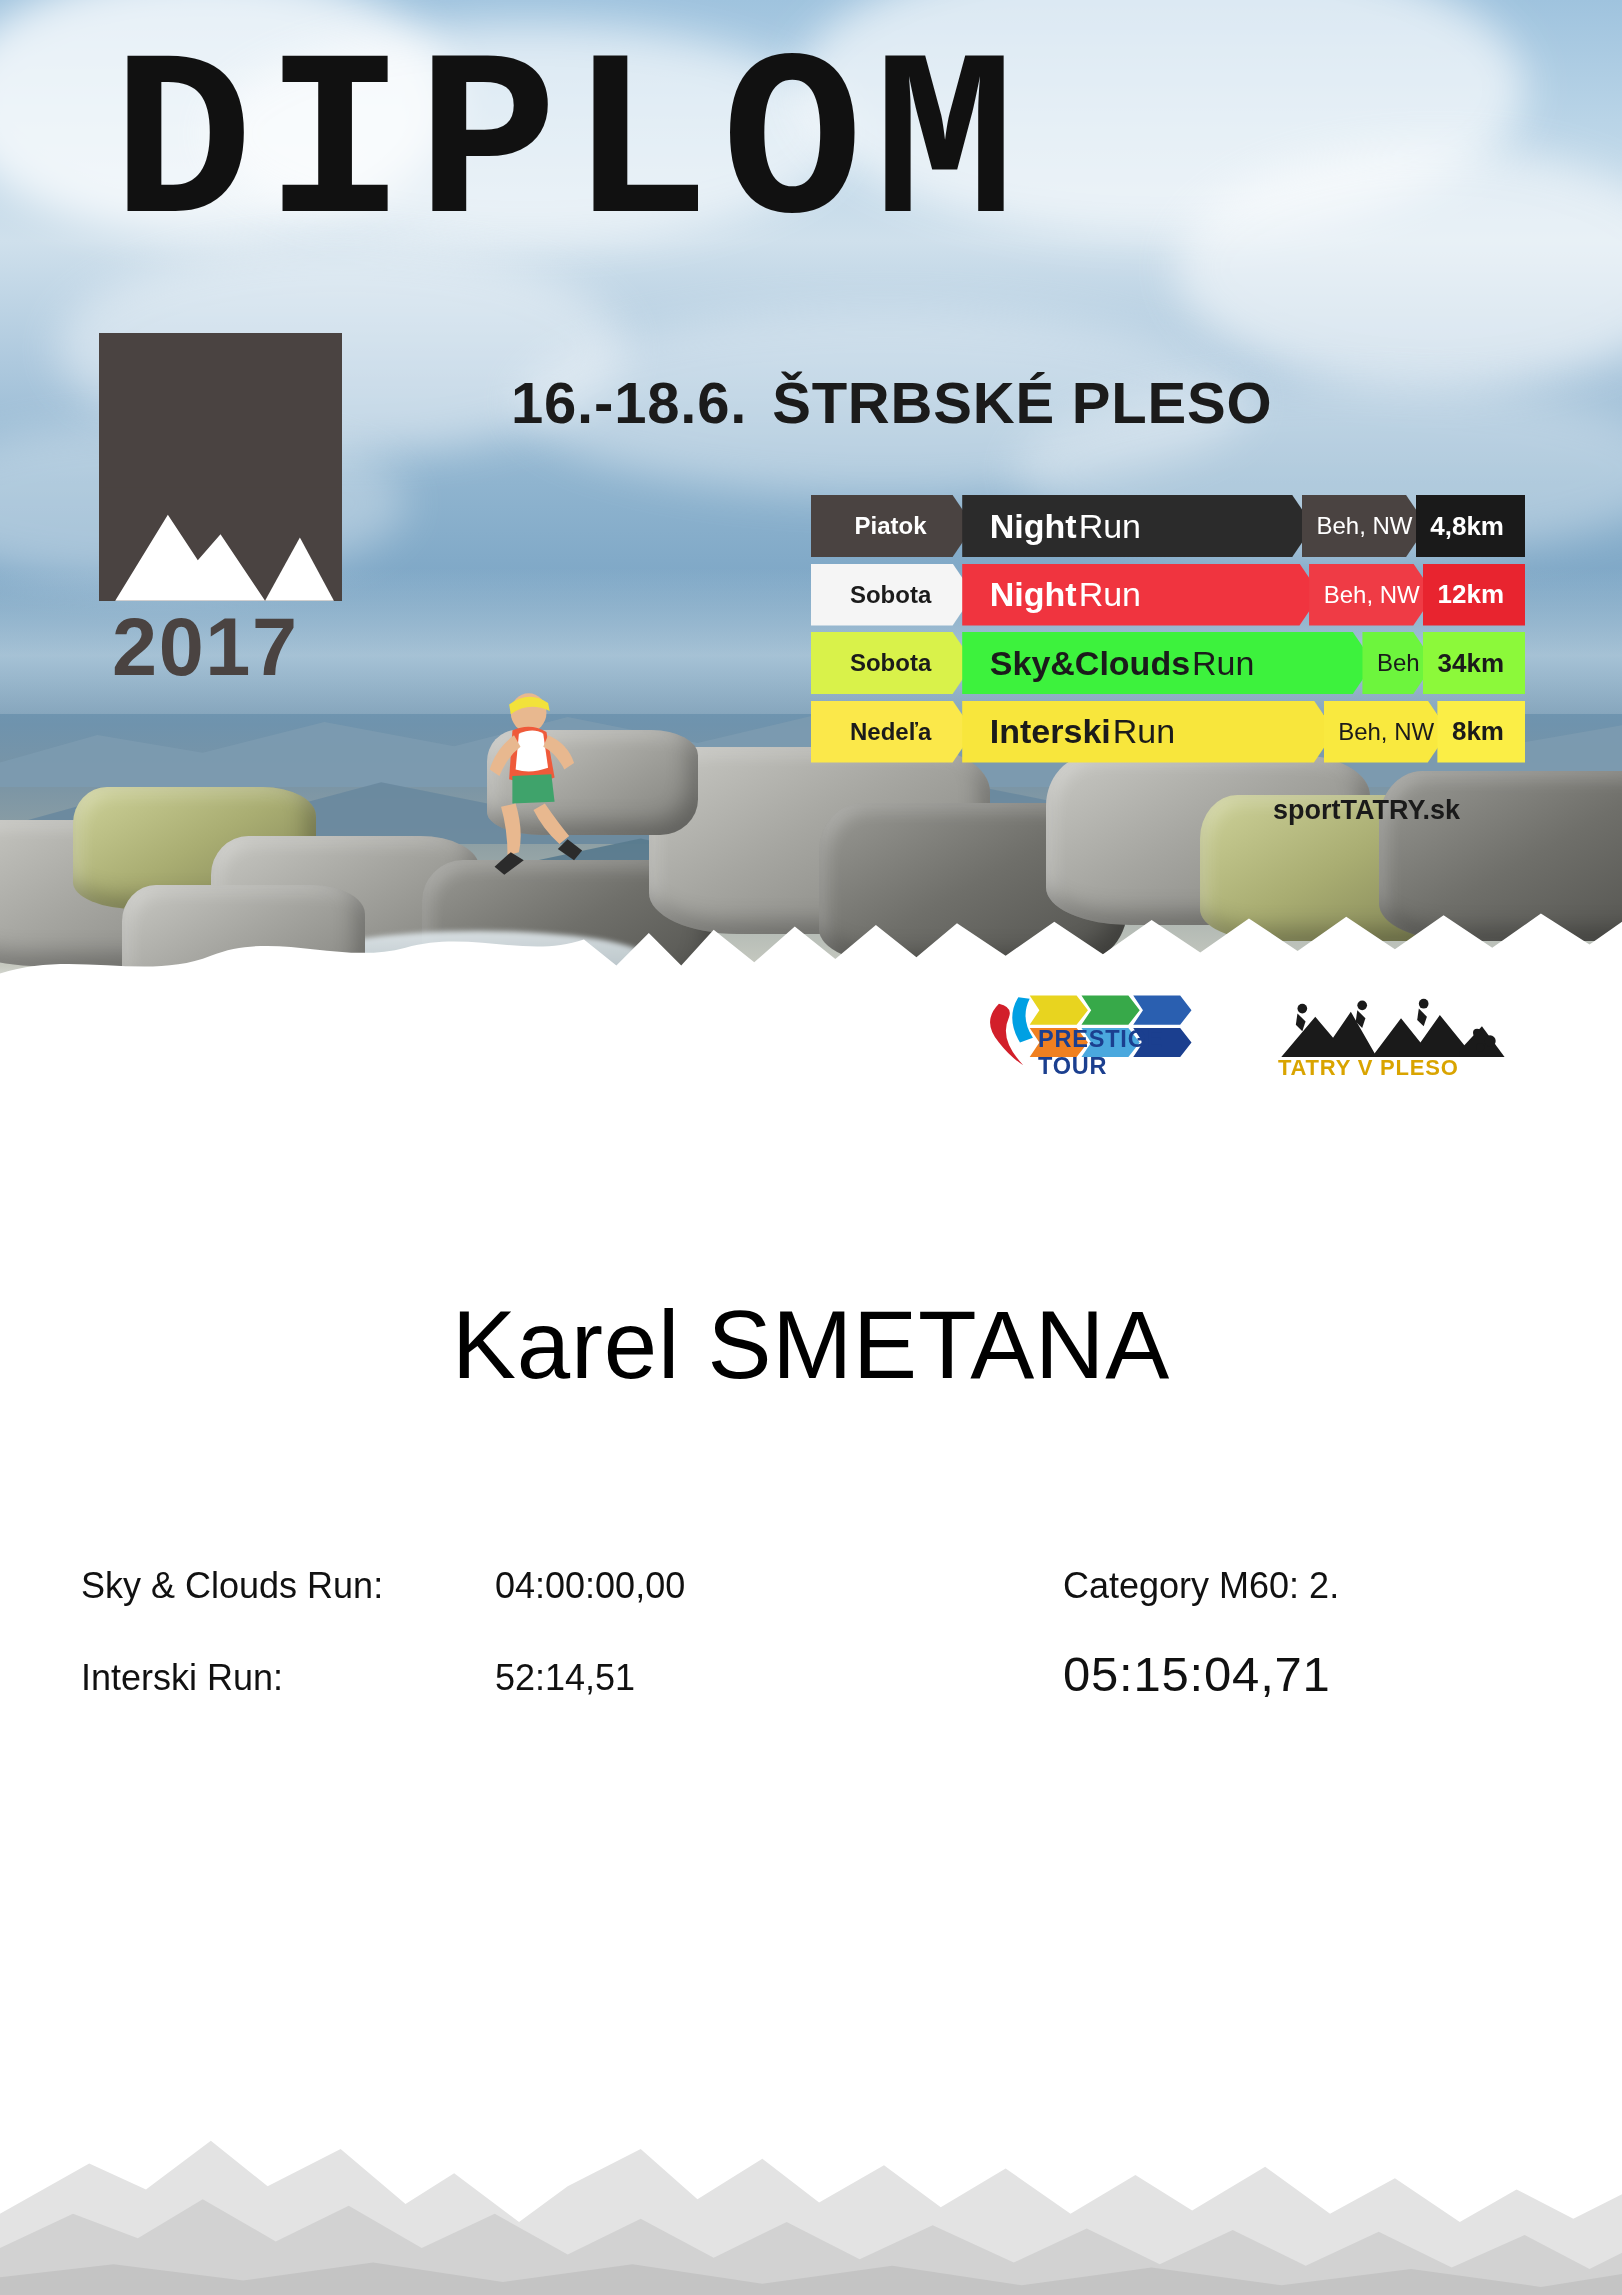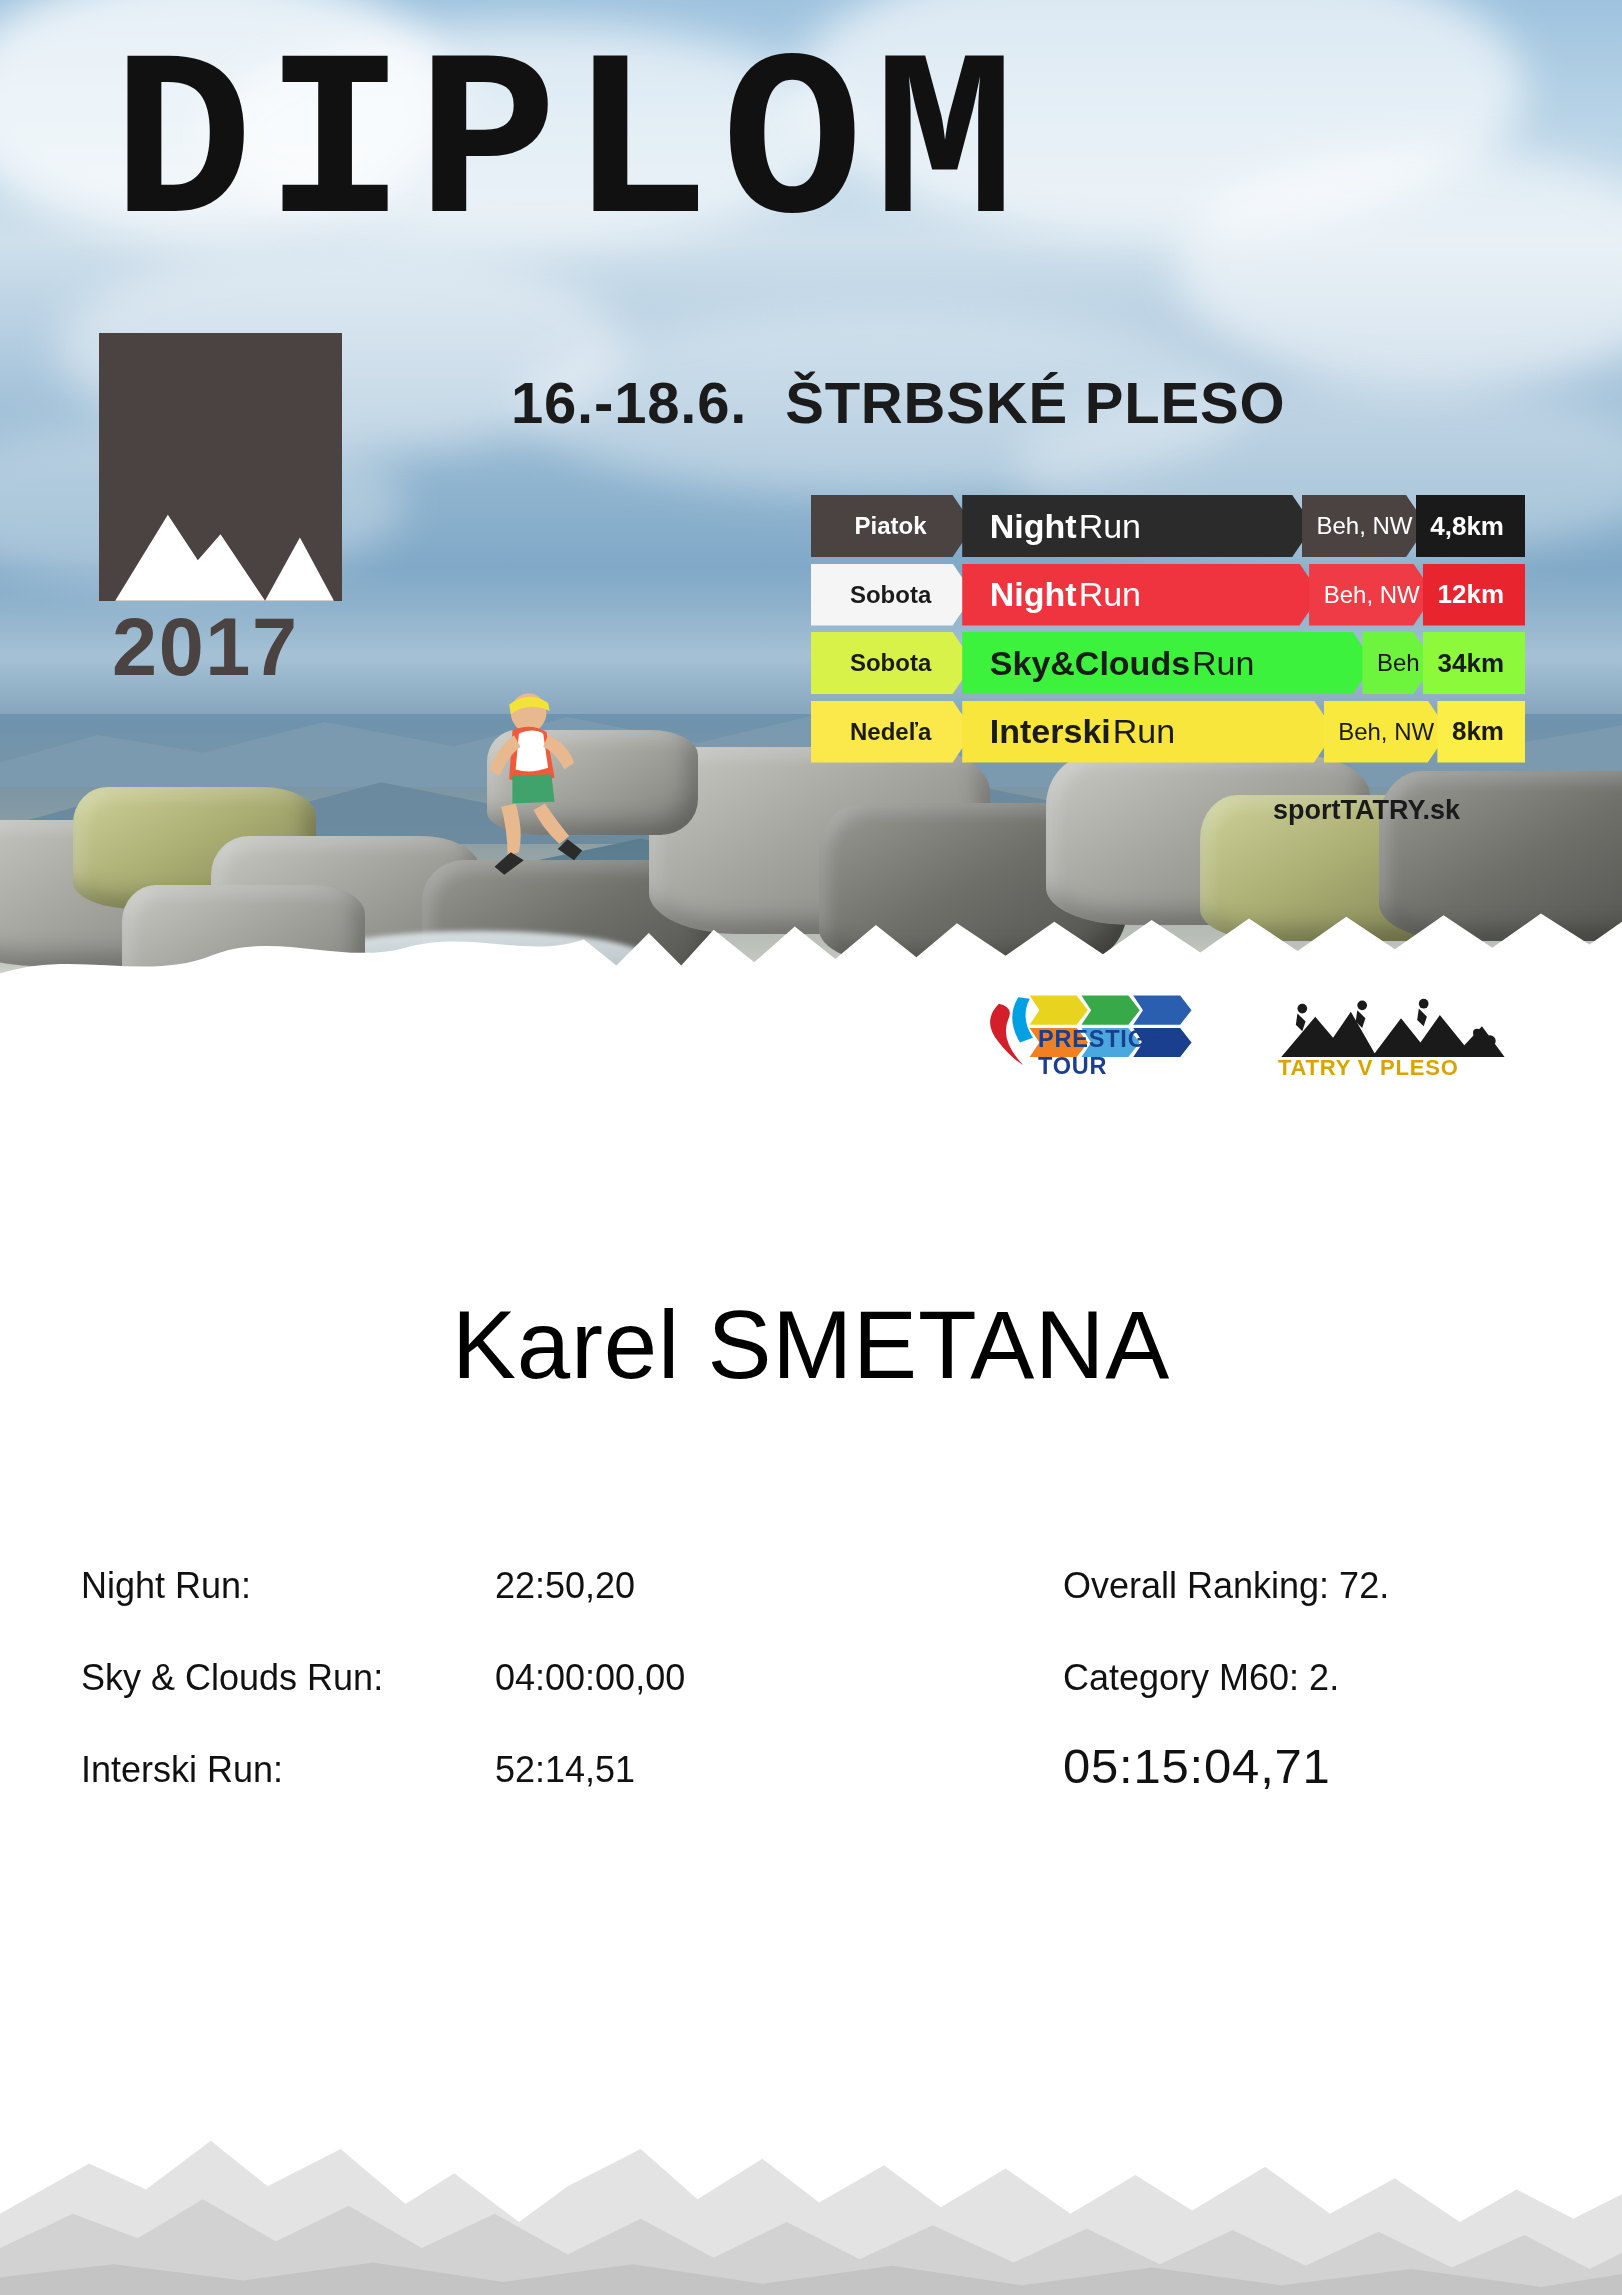--- a/index.html
+++ b/index.html
@@ -103,21 +103,21 @@
     font-family: Liberation Mono, monospace;
   }
   .subtitle {
     position: absolute;
     left: 511px; top: 369px;
     font-size: 58px;
     font-weight: bold;
     color: #1b1b1b;
     letter-spacing: 0.8px;
   }
-  .subtitle .date { margin-right: 38px; }
+  .subtitle .date { margin-right: 25px; }
 
   
   .logo {
     position: absolute;
     left: 99px; top: 333px;
     width: 243px; height: 349px;
   }
   .logo-block {
     position: absolute; left: 0; top: 0;
     width: 243px; height: 268px;
@@ -451,25 +451,20 @@
       <circle cx="256" cy="66" r="5" fill="#1a1a1a"></circle>
     </svg>
     <div class="tvp-title">TATRY V PLESO</div>
   </div>
 </div>
 
 <div class="athlete-name">Karel SMETANA</div>
 
 <div class="results">
 
-  <div class="res-row">
-    <div class="res-label">Night Run:</div>
-    <div class="res-value">22:50,20</div>
-    <div class="res-right">Overall Ranking: 72.</div>
-  </div>
 
   <div class="res-row">
     <div class="res-label">Sky &amp; Clouds Run:</div>
     <div class="res-value">04:00:00,00</div>
     <div class="res-right">Category M60: 2.</div>
   </div>
 
   <div class="res-row">
     <div class="res-label">Interski Run:</div>
     <div class="res-value">52:14,51</div>

